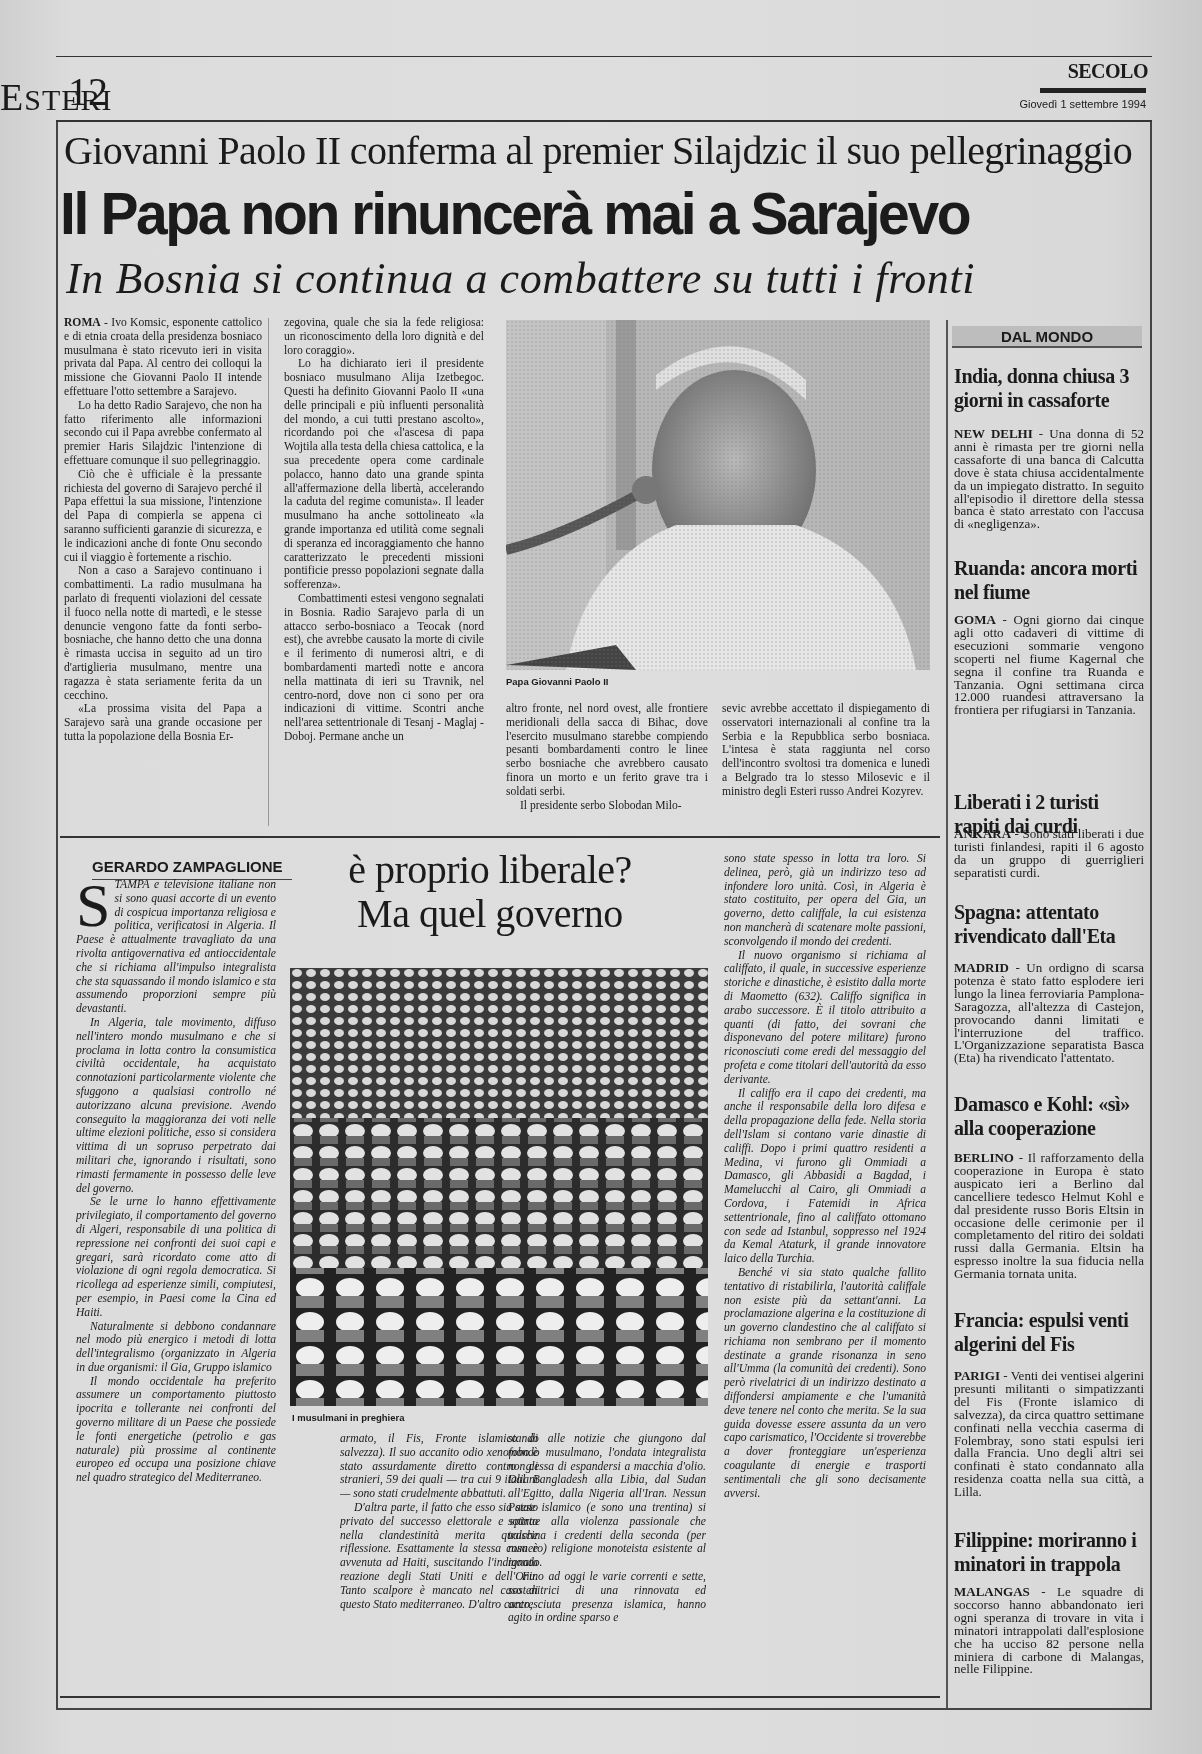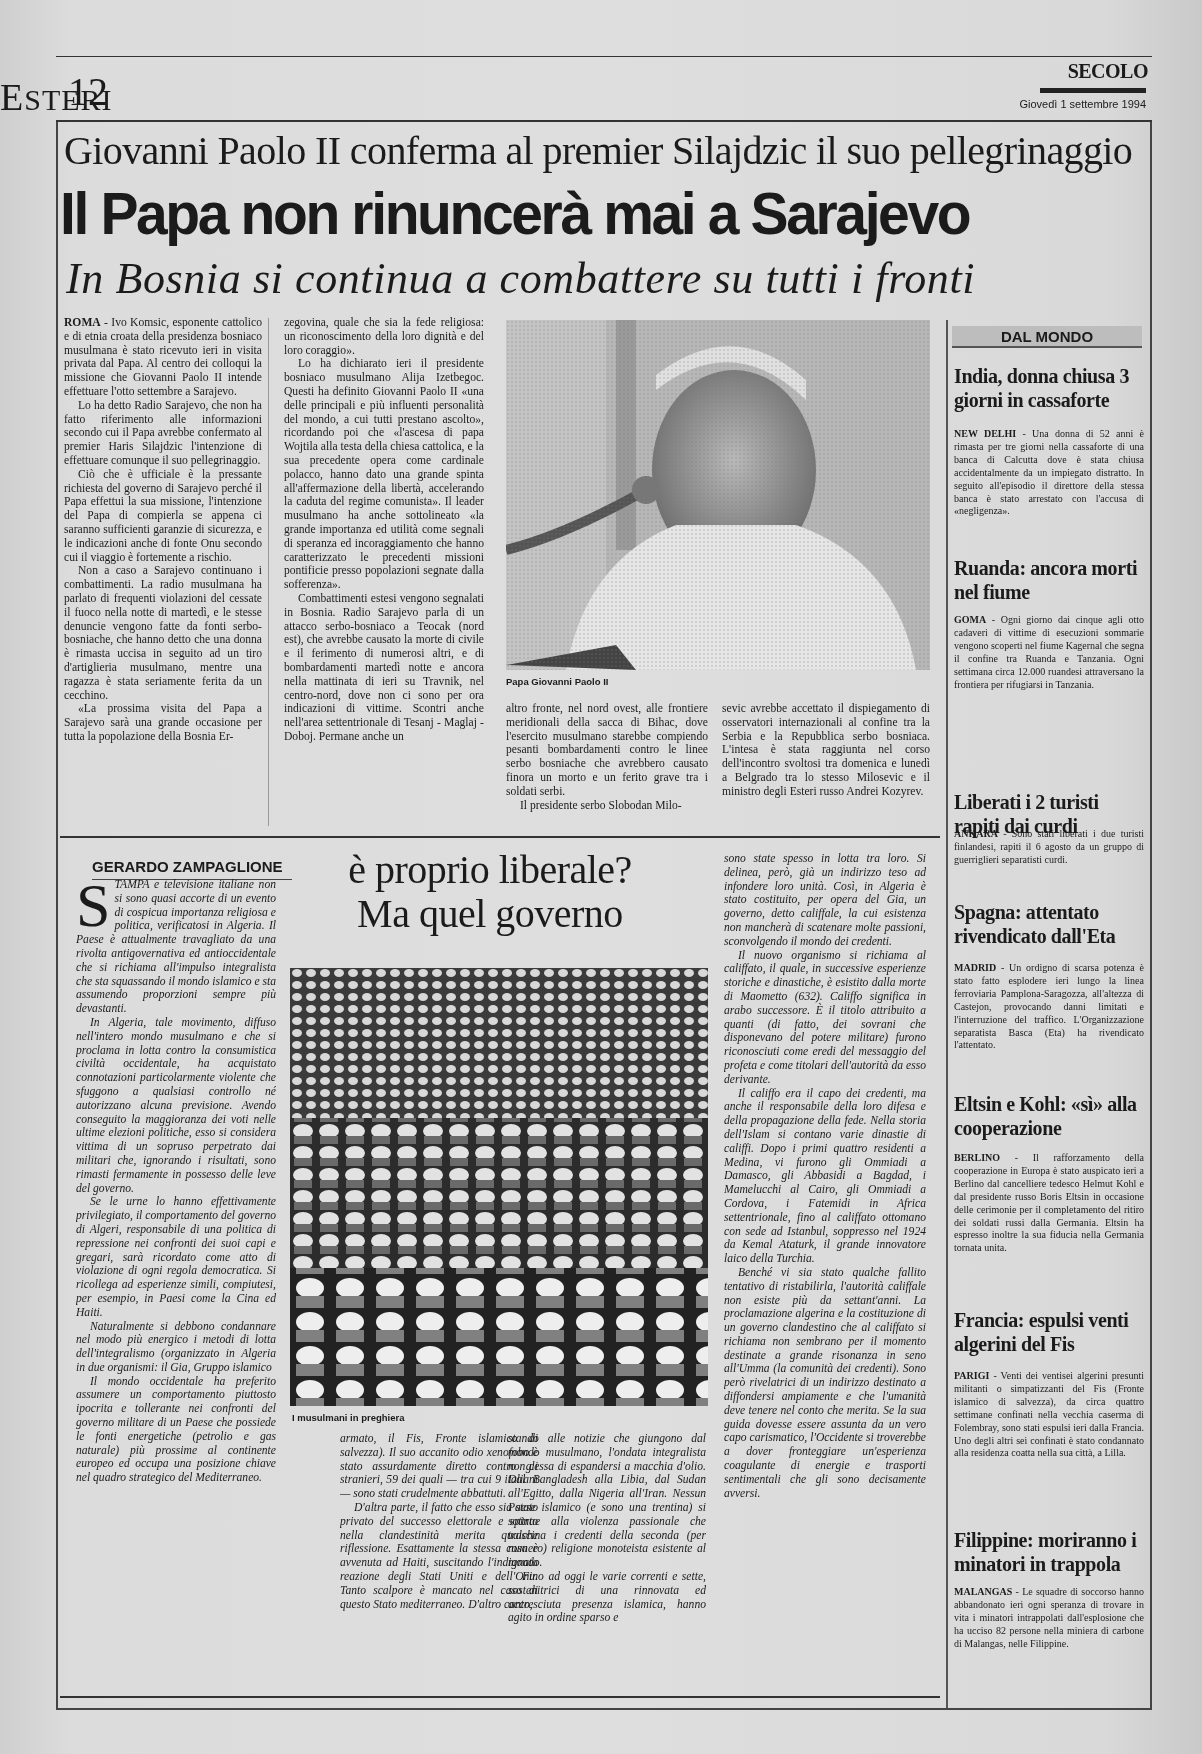--- a/index.html
+++ b/index.html
@@ -20,21 +20,21 @@
   .subhead { left: 66px; top: 254px; font-style: italic; font-size: 44px; line-height: 50px; white-space: nowrap; letter-spacing: 0.6px; }
   .col { position: absolute; font-size: 11.6px; line-height: 13.8px; text-align: justify; hyphens: auto; overflow: hidden; }
   .col p { text-indent: 14px; }
   .col p.first { text-indent: 0; }
   .col .dl { font-weight: bold; }
   .photo { position: absolute; overflow: hidden; }
   .caption { position: absolute; font-family: "Liberation Sans", sans-serif; font-weight: bold; font-size: 9.5px; }
   .sidebar { left: 946px; top: 320px; width: 202px; height: 1388px; border-left: 2px solid #555; }
   .sb-title { position: absolute; left: 952px; top: 326px; width: 190px; height: 22px; background: #bdbdbd; border-bottom: 2px solid #555; text-align: center; font-family: "Liberation Sans", sans-serif; font-weight: bold; font-size: 15px; line-height: 22px; }
   .brief-h { position: absolute; left: 954px; width: 190px; font-weight: bold; font-size: 20px; line-height: 24px; letter-spacing: -0.4px; }
-  .brief-b { position: absolute; left: 954px; width: 190px; font-size: 10px; line-height: 12.9px; text-align: justify; }
+  .brief-b { position: absolute; left: 954px; width: 190px; font-size: 13px; line-height: 12.9px; text-align: justify; }
   .brief-b .dl { font-weight: bold; }
   .byline { position: absolute; left: 92px; top: 858px; width: 200px; font-family: "Liberation Sans", sans-serif; font-weight: bold; font-size: 15px; border-bottom: 1px solid #444; padding-bottom: 4px; }
   .op-title { position: absolute; left: 290px; top: 848px; width: 400px; text-align: center; font-size: 40px; line-height: 44px; letter-spacing: -0.5px; }
   .it { font-style: italic; }
   .dropcap { float: left; font-size: 62px; line-height: 50px; margin: 2px 4px 0 0; font-style: normal; }
 </style>
 </head>
 <body>
 
 <div class="page">
@@ -166,21 +166,21 @@
 
   <div class="brief-h" style="top:556px;">Ruanda: ancora morti nel fiume</div>
   <div class="brief-b" style="top:614px;"><span class="dl">GOMA</span><span> - Ogni giorno dai cinque agli otto cadaveri di vittime di esecuzioni sommarie vengono scoperti nel fiume Kagernal che segna il confine tra Ruanda e Tanzania. Ogni settimana circa 12.000 ruandesi attraversano la frontiera per rifugiarsi in Tanzania.</span></div>
 
   <div class="brief-h" style="top:762px;margin-top:28px;">Liberati i 2 turisti rapiti dai curdi</div>
   <div class="brief-b" style="top:828px;"><span class="dl">ANKARA</span><span> - Sono stati liberati i due turisti finlandesi, rapiti il 6 agosto da un gruppo di guerriglieri separatisti curdi.</span></div>
 
   <div class="brief-h" style="top:900px;">Spagna: attentato rivendicato dall'Eta</div>
   <div class="brief-b" style="top:962px;"><span class="dl">MADRID</span><span> - Un ordigno di scarsa potenza è stato fatto esplodere ieri lungo la linea ferroviaria Pamplona-Saragozza, all'altezza di Castejon, provocando danni limitati e l'interruzione del traffico. L'Organizzazione separatista Basca (Eta) ha rivendicato l'attentato.</span></div>
 
-  <div class="brief-h" style="top:1092px;">Eltsin e Kohl: «sì» alla cooperazione</div>
+  <div class="brief-h" style="top:1092px;">Damasco e Kohl: «sì» alla cooperazione</div>
   <div class="brief-b" style="top:1152px;"><span class="dl">BERLINO</span><span> - Il rafforzamento della cooperazione in Europa è stato auspicato ieri a Berlino dal cancelliere tedesco Helmut Kohl e dal presidente russo Boris Eltsin in occasione delle cerimonie per il completamento del ritiro dei soldati russi dalla Germania. Eltsin ha espresso inoltre la sua fiducia nella Germania tornata unita.</span></div>
 
   <div class="brief-h" style="top:1308px;">Francia: espulsi venti algerini del Fis</div>
   <div class="brief-b" style="top:1370px;"><span class="dl">PARIGI</span><span> - Venti dei ventisei algerini presunti militanti o simpatizzanti del Fis (Fronte islamico di salvezza), da circa quattro settimane confinati nella vecchia caserma di Folembray, sono stati espulsi ieri dalla Francia. Uno degli altri sei confinati è stato condannato alla residenza coatta nella sua città, a Lilla.</span></div>
 
   <div class="brief-h" style="top:1528px;">Filippine: moriranno i minatori in trappola</div>
   <div class="brief-b" style="top:1586px;"><span class="dl">MALANGAS</span><span> - Le squadre di soccorso hanno abbandonato ieri ogni speranza di trovare in vita i minatori intrappolati dall'esplosione che ha ucciso 82 persone nella miniera di carbone di Malangas, nelle Filippine.</span></div>
 
 </div>
 

